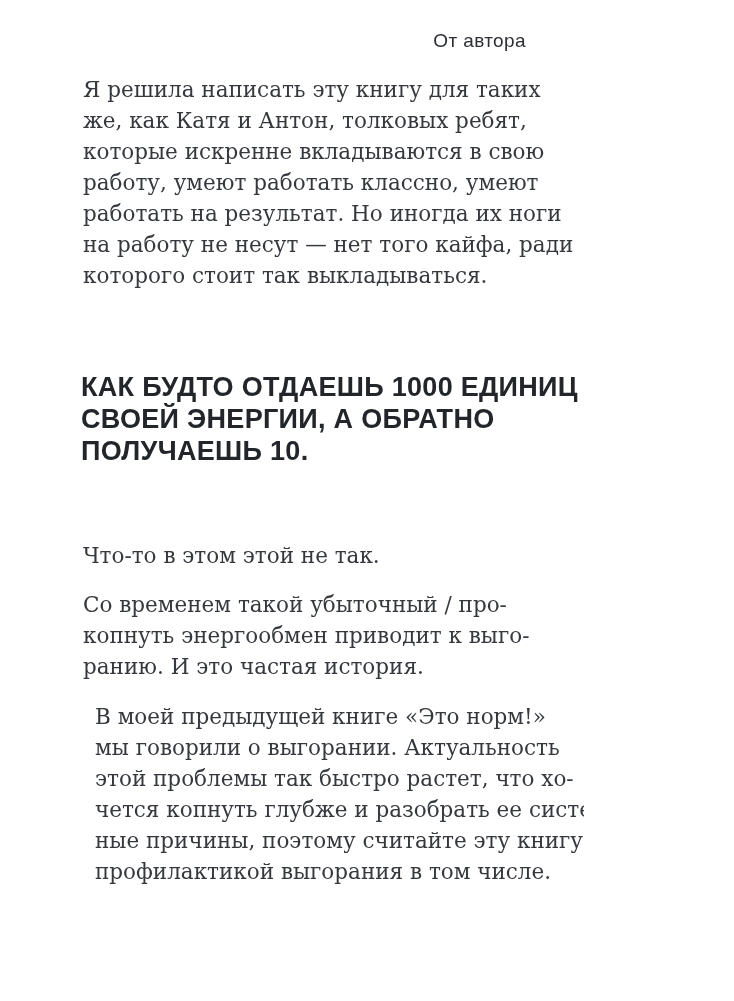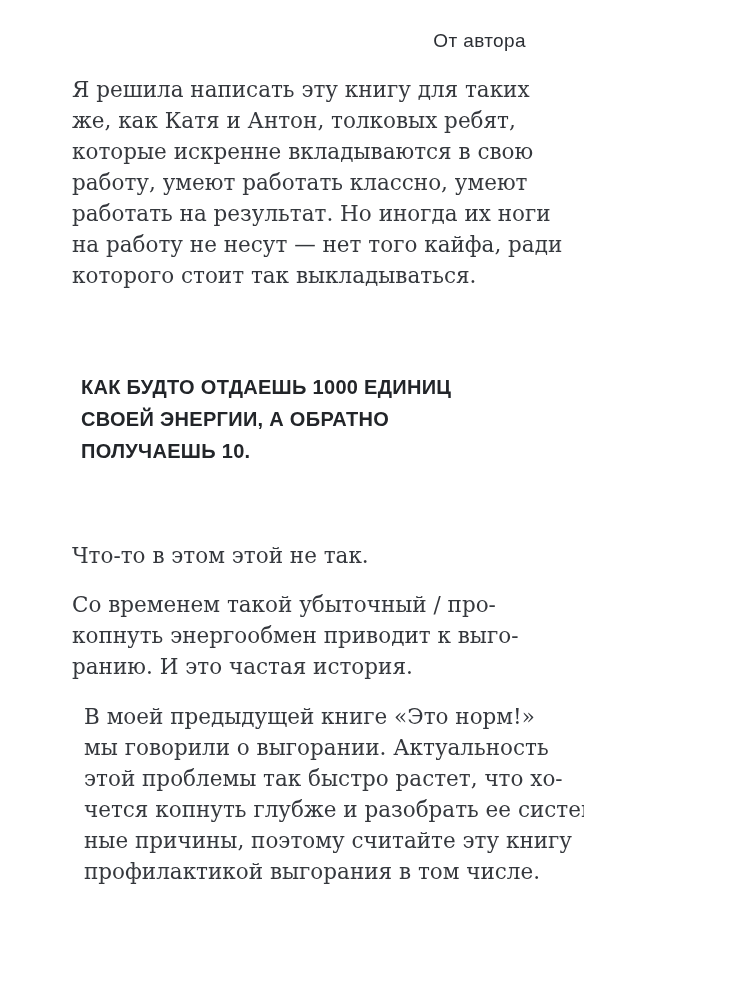--- a/index.html
+++ b/index.html
@@ -22,39 +22,39 @@
     font-family: "Liberation Sans", sans-serif;
     font-size: 19px;
     line-height: 20px;
     font-weight: 500;
     letter-spacing: 0.4px;
     color: #2c2f34;
     white-space: nowrap;
   }
   .body-par {
     position: absolute;
-    left: 72px;
+    left: 83px;
     width: 580px;
     margin: 0;
     font-family: "DejaVu Serif", serif;
     font-size: 21.5px;
     line-height: 31px;
     color: #35383d;
     white-space: pre-line;
   }
   .par-1 { top: 74px; }
   .heading {
     position: absolute;
     left: 81px;
     top: 371px;
     width: 600px;
     margin: 0;
     font-family: "Liberation Sans", sans-serif;
     font-weight: 700;
-    font-size: 20px;
+    font-size: 27px;
     line-height: 32px;
     letter-spacing: 0.3px;
     color: #222529;
     white-space: pre-line;
   }
   .par-2 { top: 540px; }
   .par-3 { top: 589px; }
   .par-4 { top: 701px; margin-left: 12px; }
 </style>
 </head>

